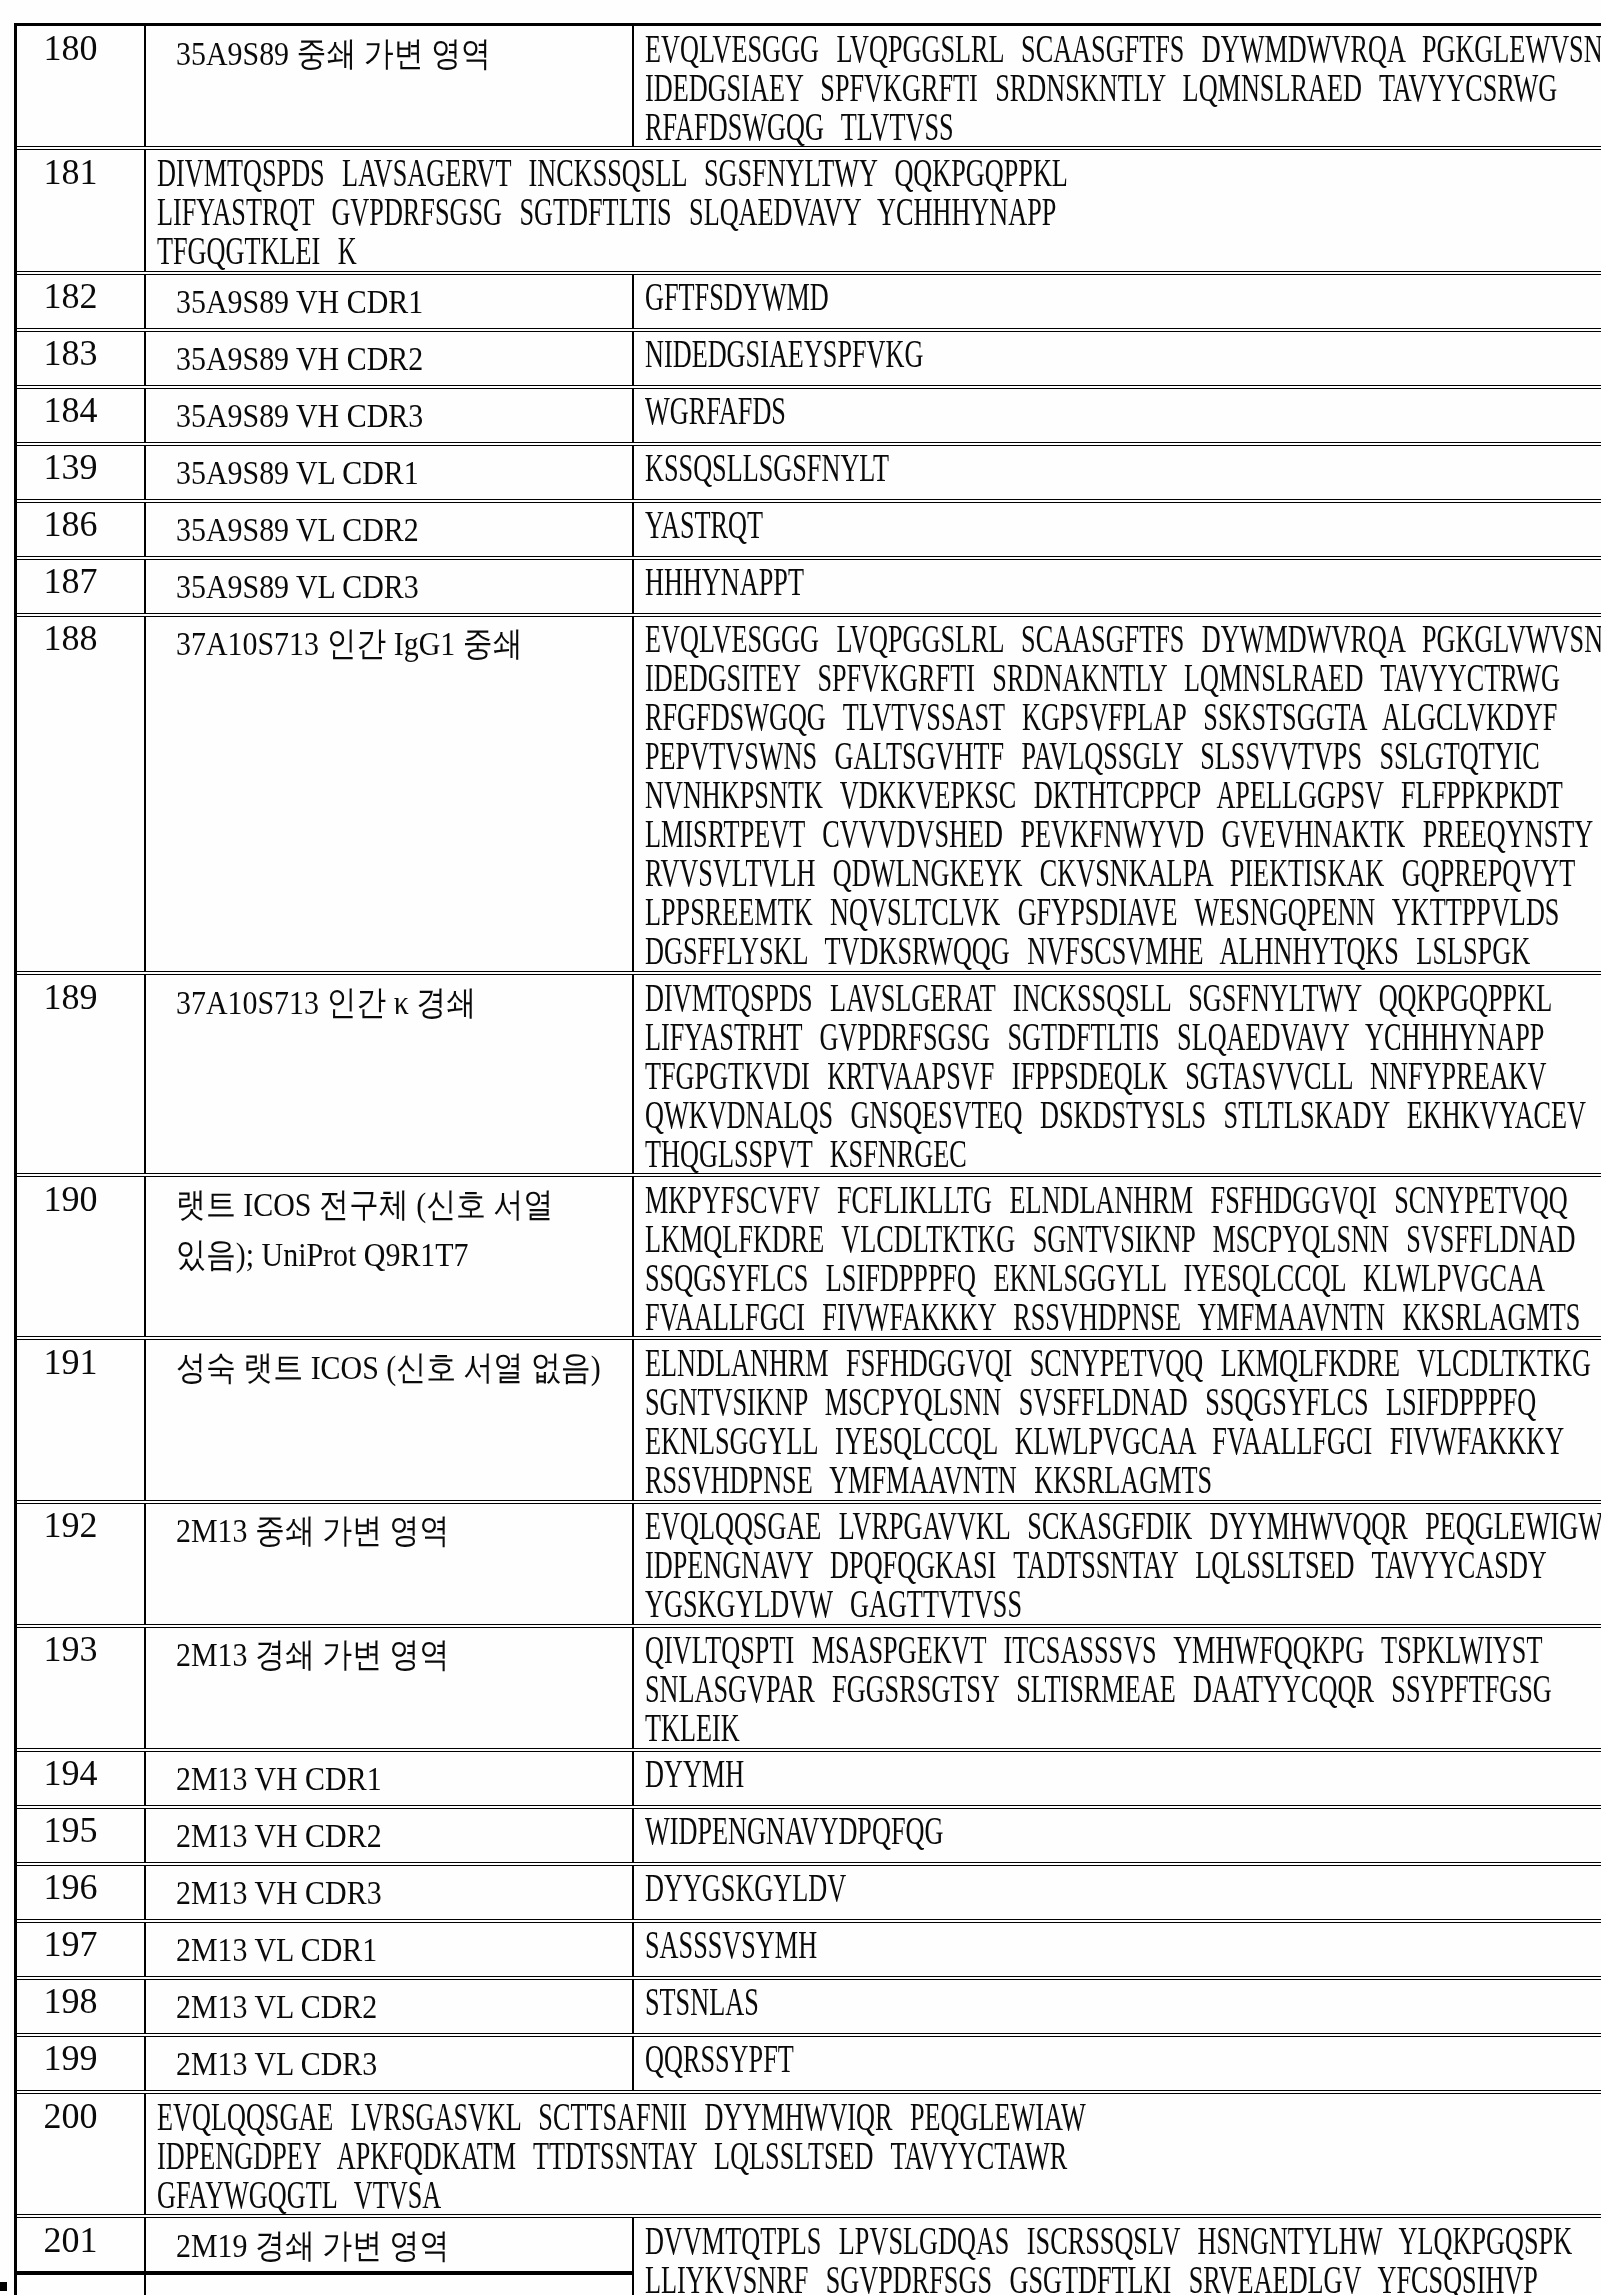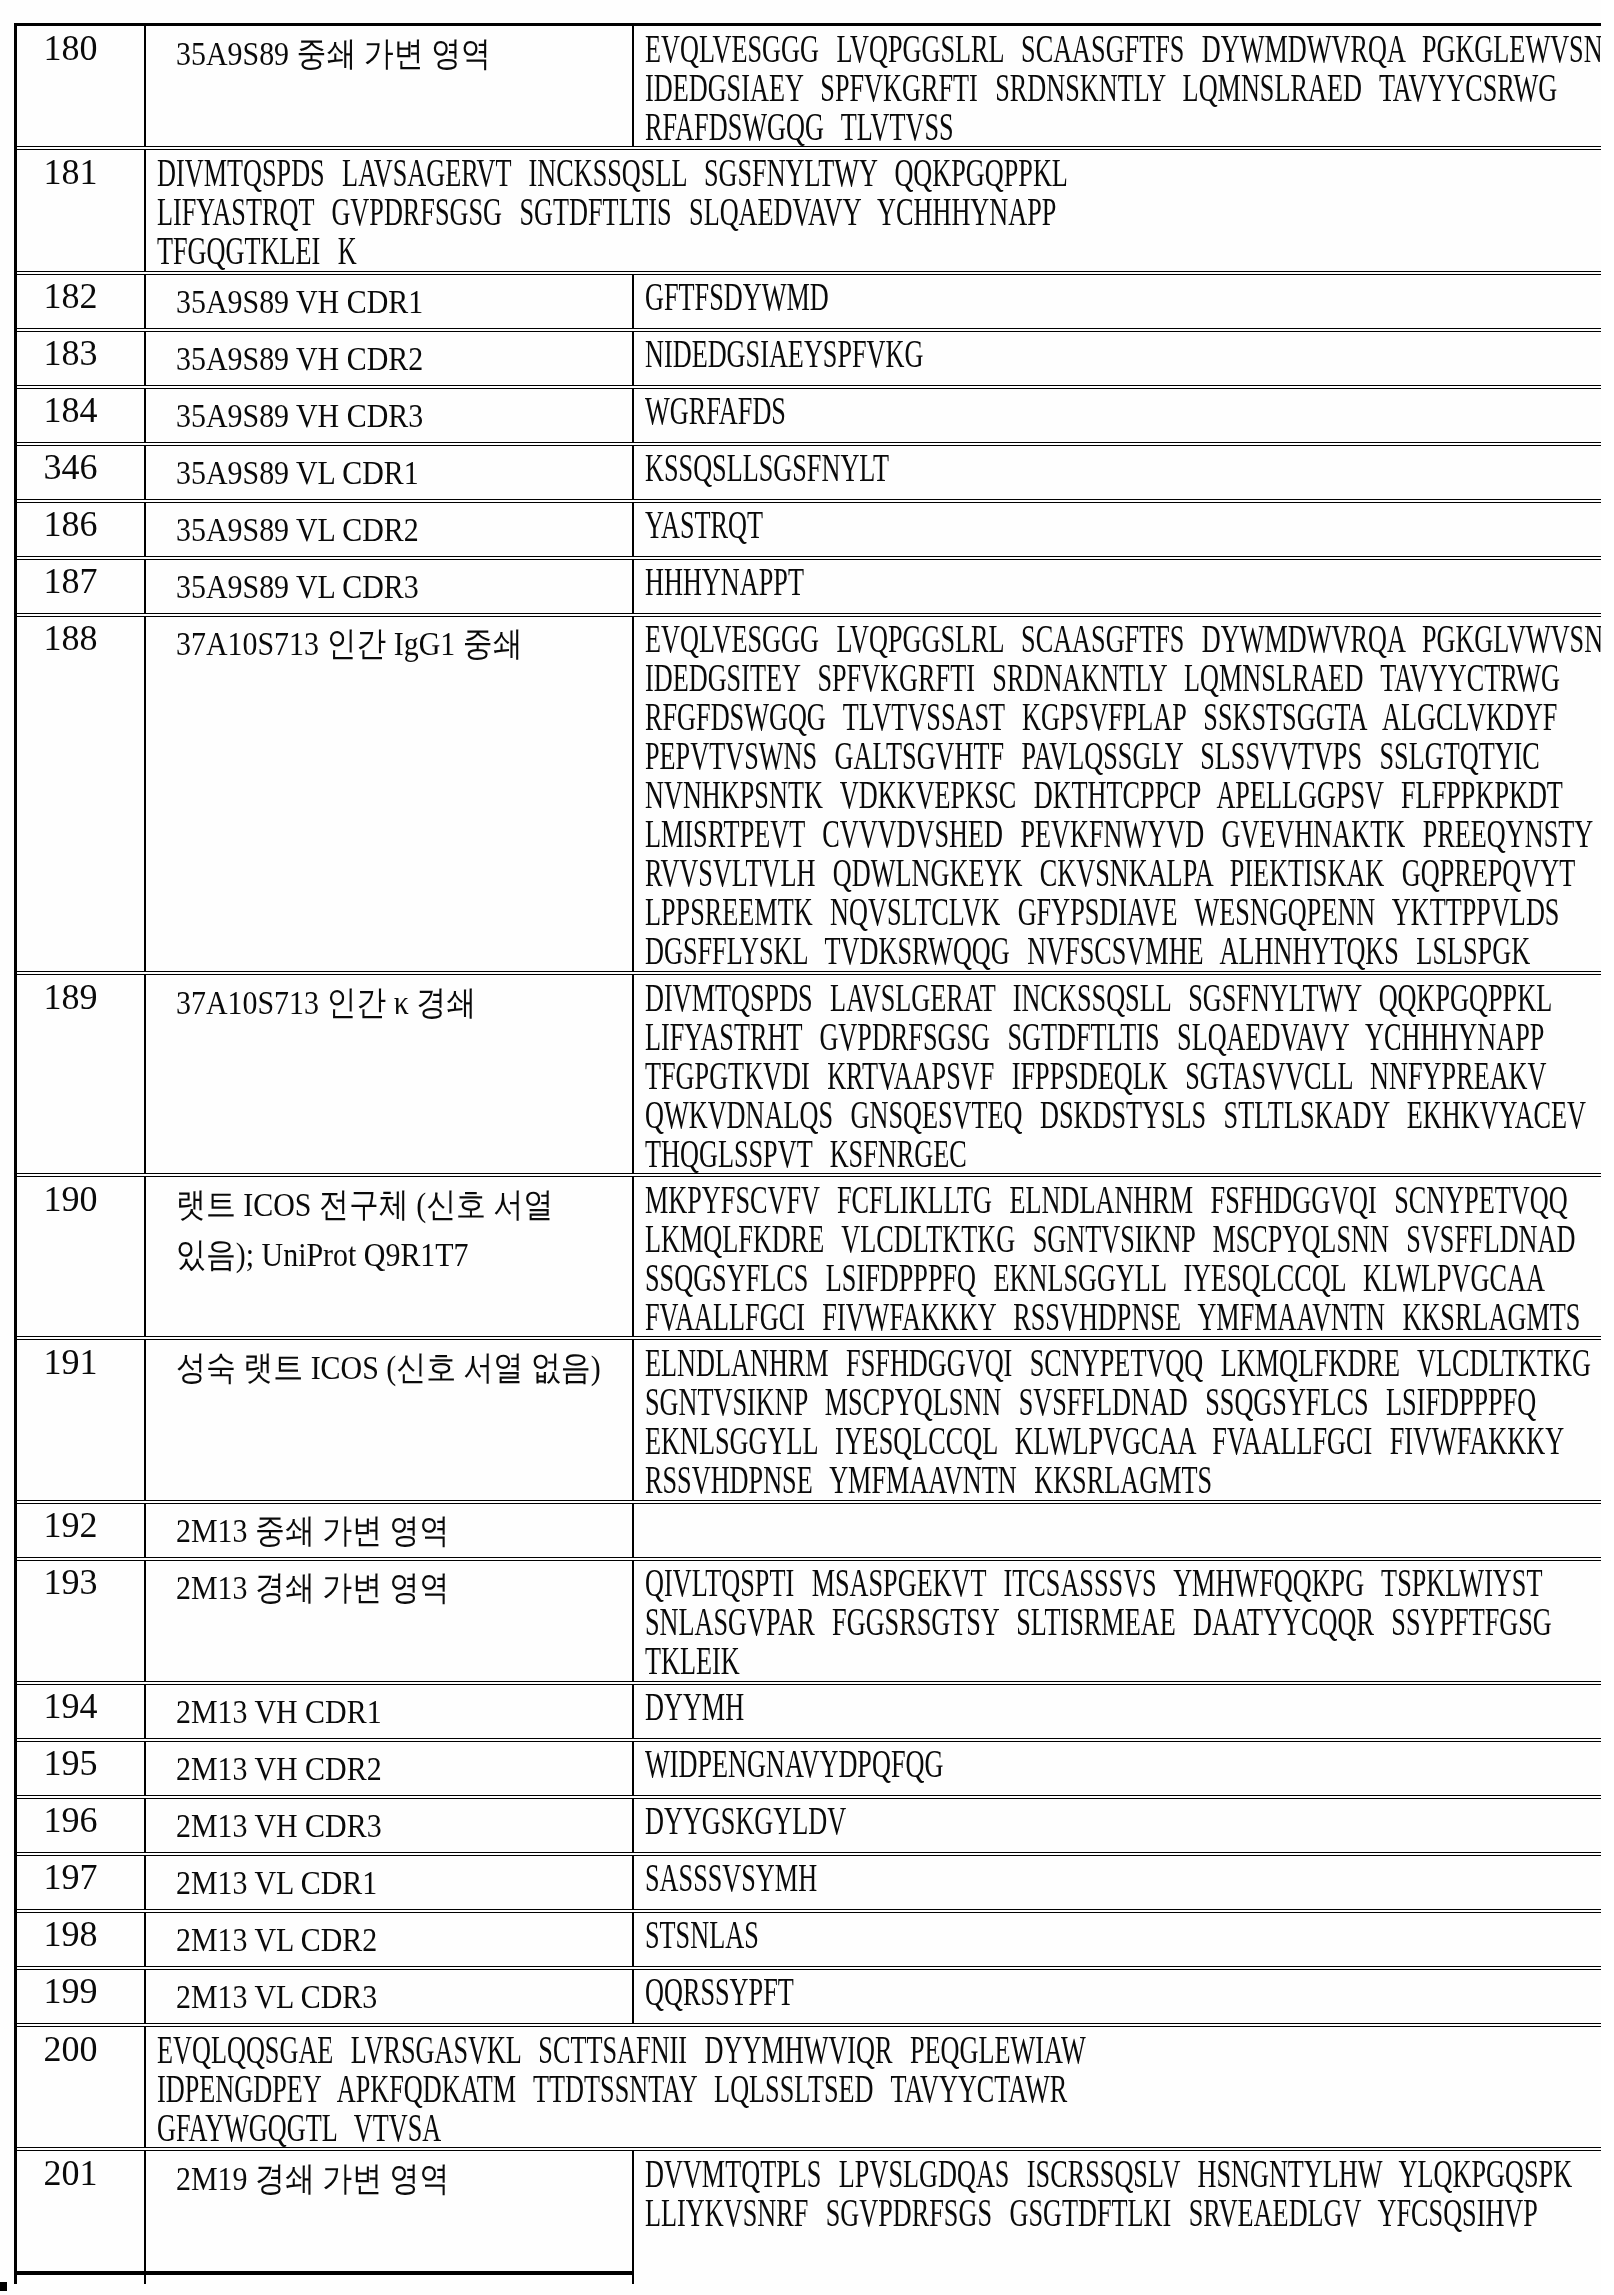--- a/index.html
+++ b/index.html
@@ -127,21 +127,21 @@
         </div>
       </div>
       <div class="trow">
         <div class="cell cell-id">184</div>
         <div class="cell cell-desc"><span class="desc-inner">35A9S89 VH CDR3</span></div>
         <div class="cell cell-seq">
           <div class="seq-line">WGRFAFDS</div>
         </div>
       </div>
       <div class="trow">
-        <div class="cell cell-id">346</div>
+        <div class="cell cell-id">139</div>
         <div class="cell cell-desc"><span class="desc-inner">35A9S89 VL CDR1</span></div>
         <div class="cell cell-seq">
           <div class="seq-line">KSSQSLLSGSFNYLT</div>
         </div>
       </div>
       <div class="trow">
         <div class="cell cell-id">186</div>
         <div class="cell cell-desc"><span class="desc-inner">35A9S89 VL CDR2</span></div>
         <div class="cell cell-seq">
           <div class="seq-line">YASTRQT</div>
@@ -196,20 +196,25 @@
         <div class="cell cell-seq">
           <div class="seq-line">ELNDLANHRM FSFHDGGVQI SCNYPETVQQ LKMQLFKDRE VLCDLTKTKG</div>
           <div class="seq-line">SGNTVSIKNP MSCPYQLSNN SVSFFLDNAD SSQGSYFLCS LSIFDPPPFQ</div>
           <div class="seq-line">EKNLSGGYLL IYESQLCCQL KLWLPVGCAA FVAALLFGCI FIVWFAKKKY</div>
           <div class="seq-line">RSSVHDPNSE YMFMAAVNTN KKSRLAGMTS</div>
         </div>
       </div>
       <div class="trow">
         <div class="cell cell-id">192</div>
         <div class="cell cell-desc"><span class="desc-inner">2M13 중쇄 가변 영역</span></div>
+        <div class="cell cell-seq">
+          <div class="seq-line">EVQLQQSGAE LVRPGAVVKL SCKASGFDIK DYYMHWVQQR PEQGLEWIGW</div>
+          <div class="seq-line">IDPENGNAVY DPQFQGKASI TADTSSNTAY LQLSSLTSED TAVYYCASDY</div>
+          <div class="seq-line">YGSKGYLDVW GAGTTVTVSS</div>
+        </div>
       </div>
       <div class="trow">
         <div class="cell cell-id">193</div>
         <div class="cell cell-desc"><span class="desc-inner">2M13 경쇄 가변 영역</span></div>
         <div class="cell cell-seq">
           <div class="seq-line">QIVLTQSPTI MSASPGEKVT ITCSASSSVS YMHWFQQKPG TSPKLWIYST</div>
           <div class="seq-line">SNLASGVPAR FGGSRSGTSY SLTISRMEAE DAATYYCQQR SSYPFTFGSG</div>
           <div class="seq-line">TKLEIK</div>
         </div>
       </div>

